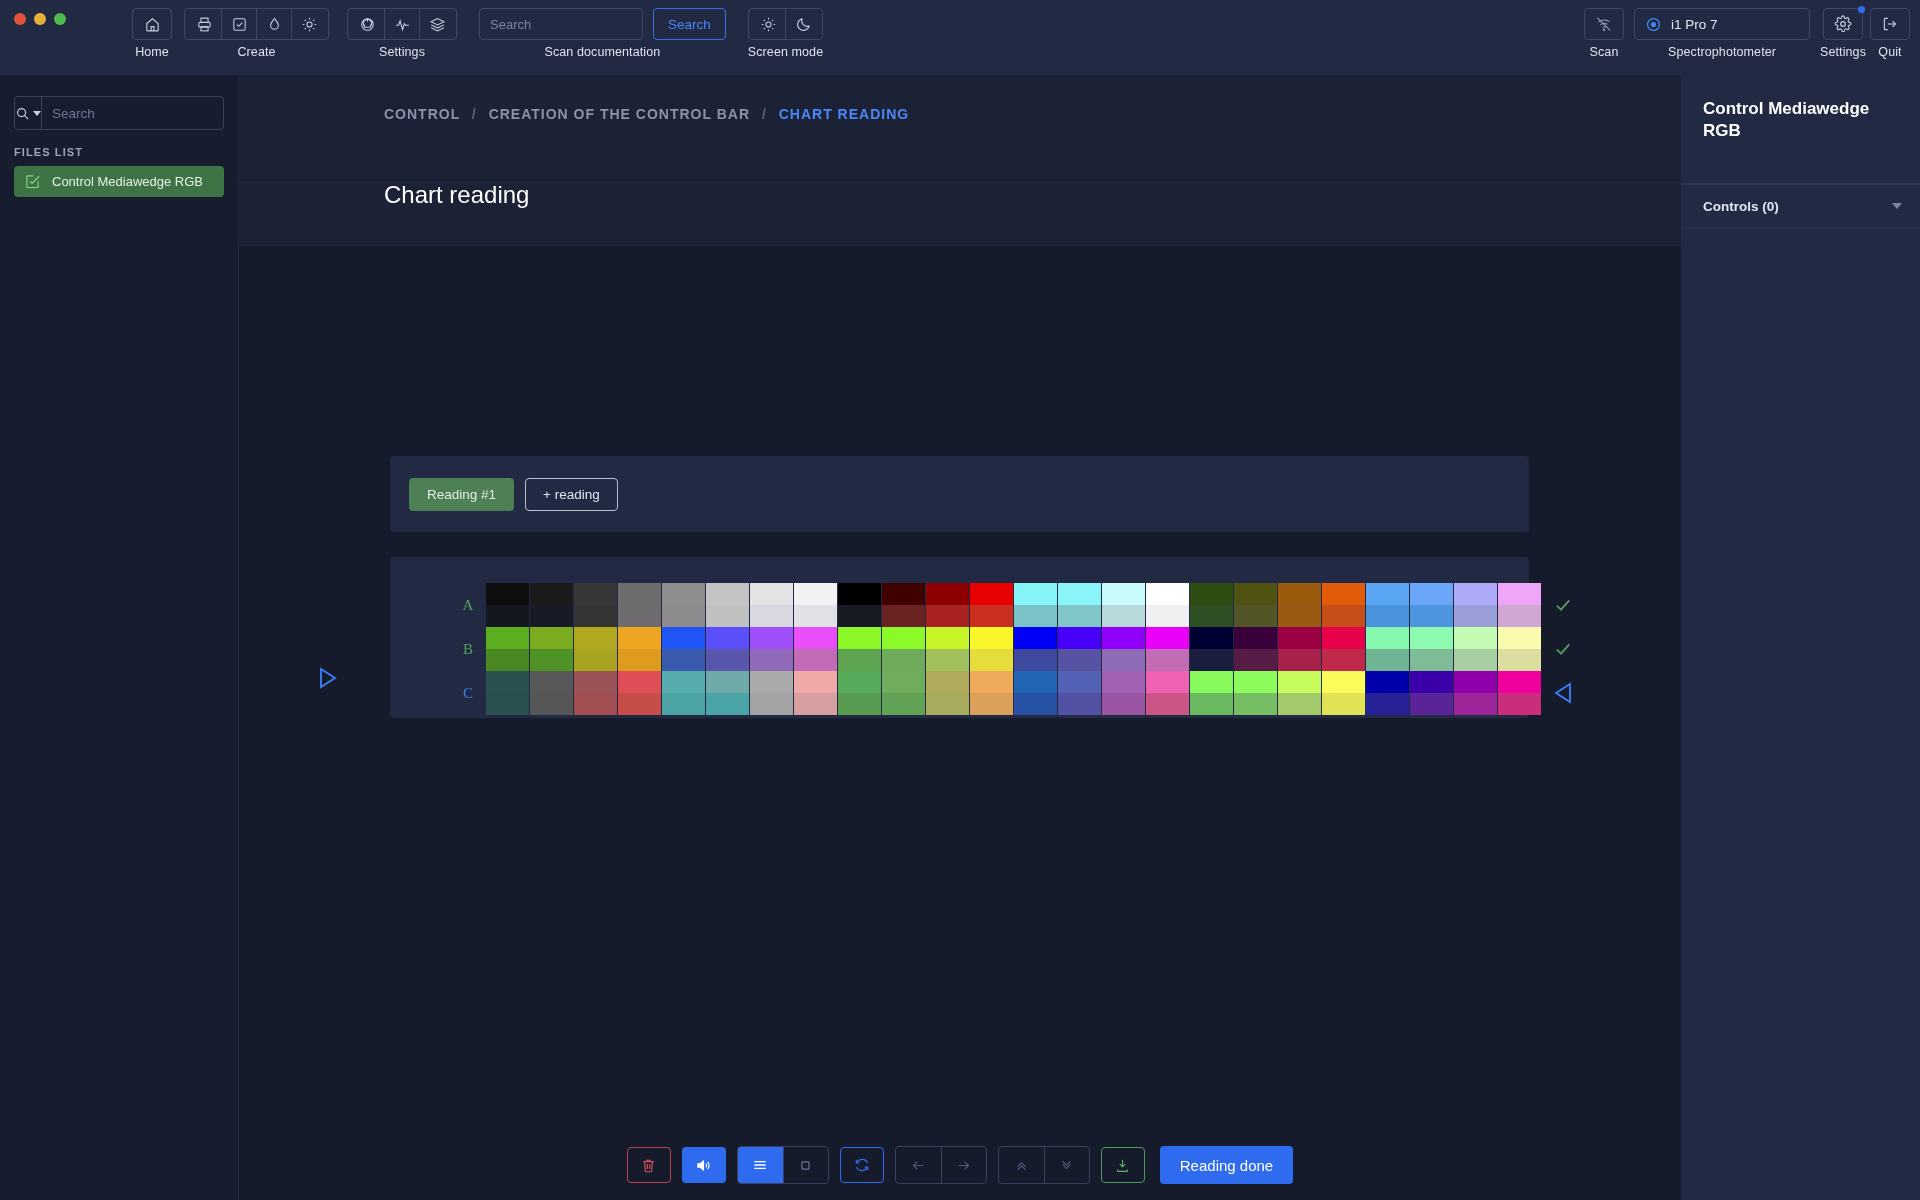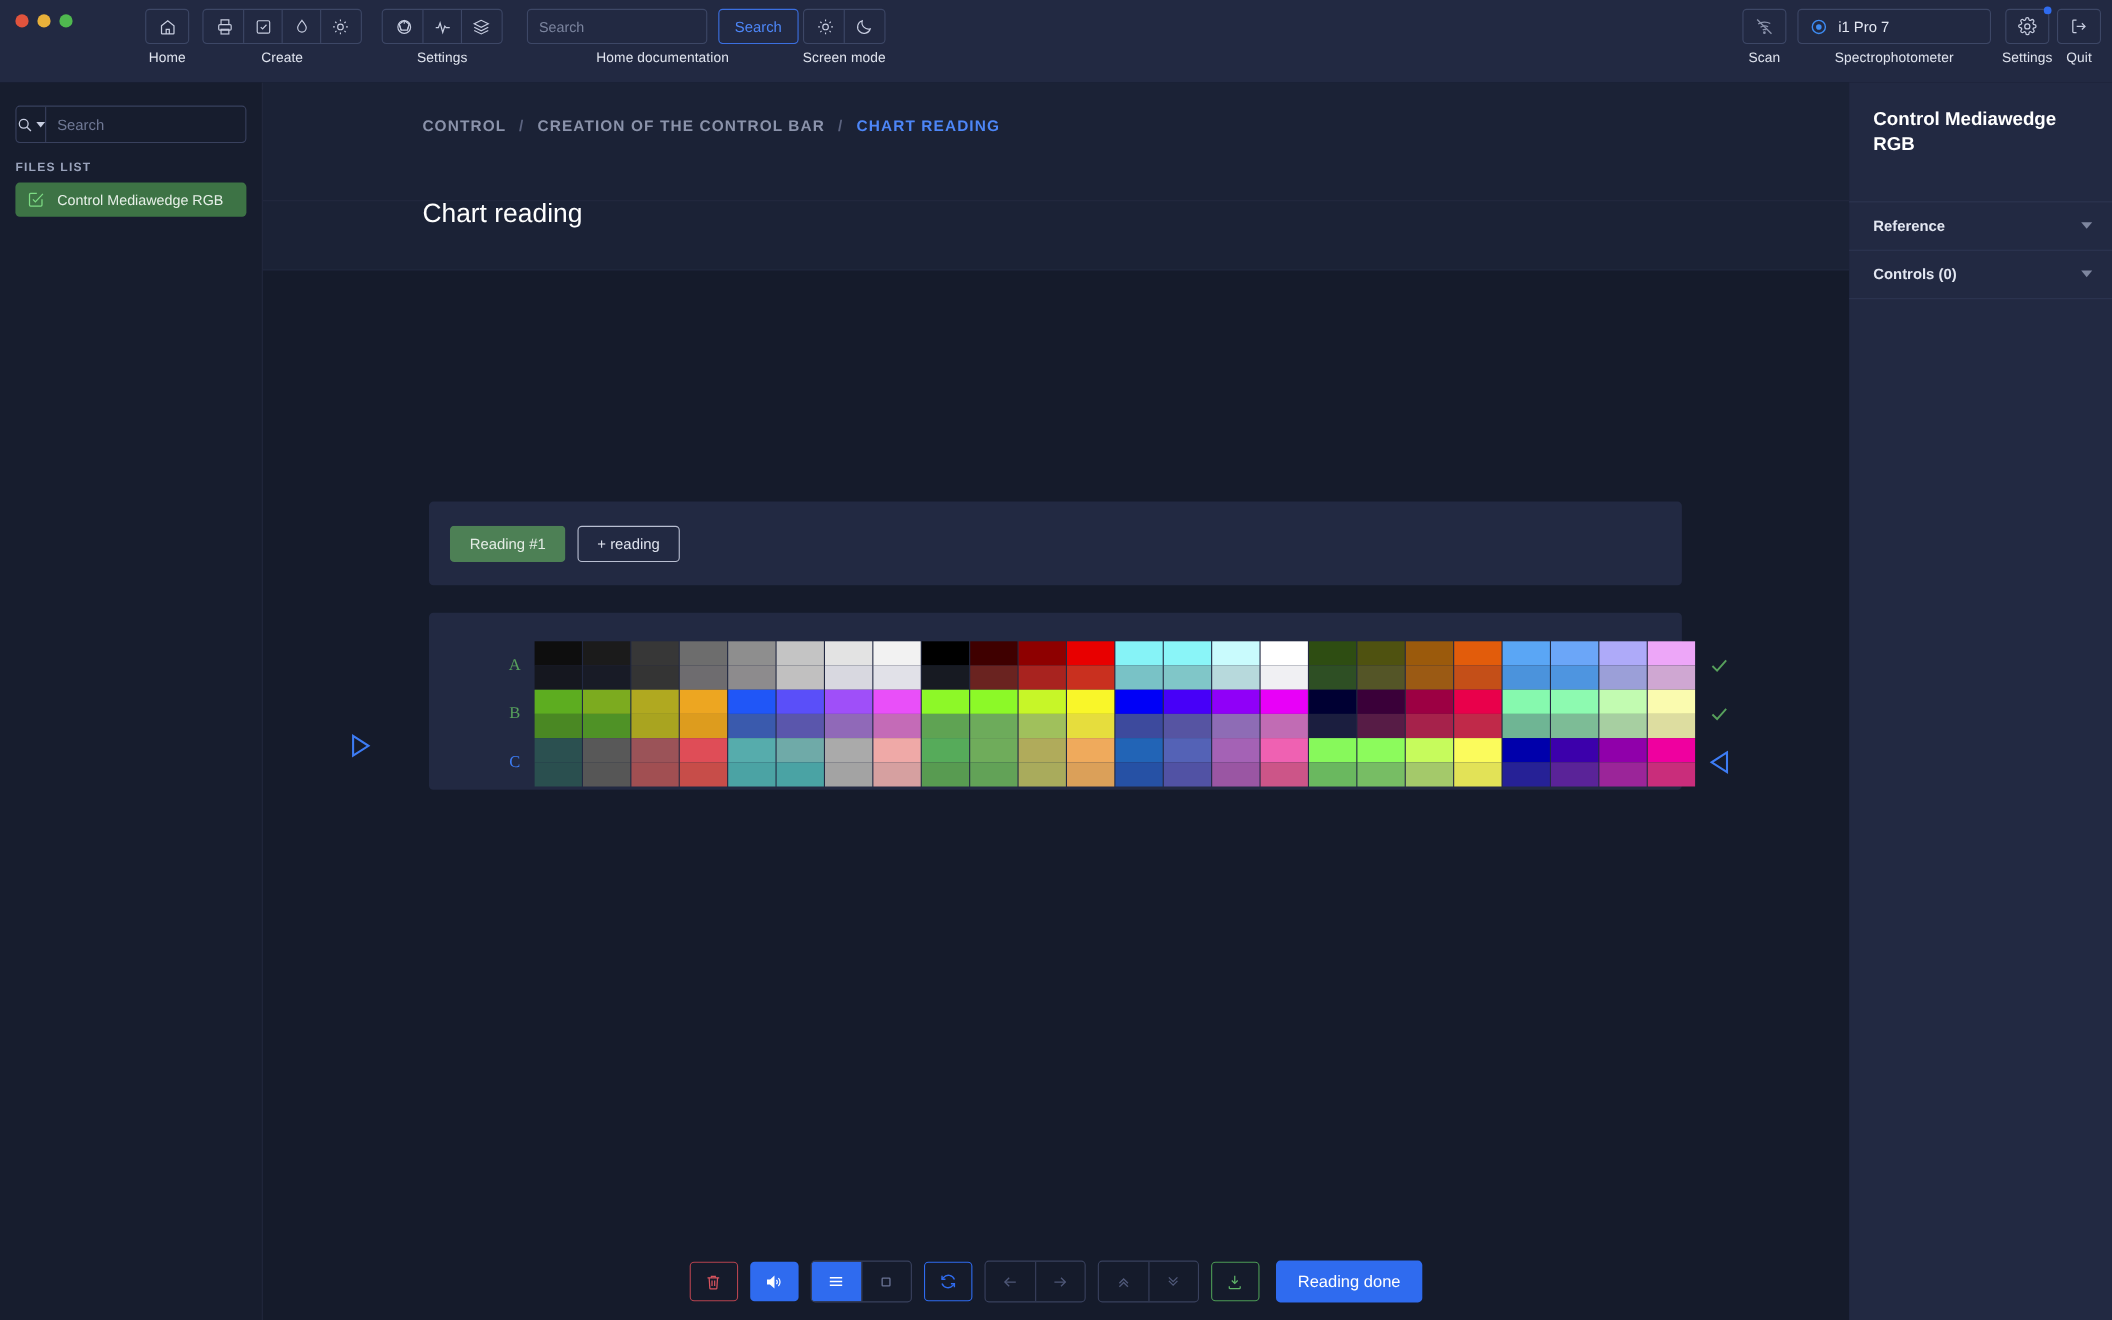--- a/index.html
+++ b/index.html
@@ -38,21 +38,21 @@
   }
   .grp-label {
     margin-top: 5px; font-size: 12.5px; color: #dfe3ee; letter-spacing: .1px;
   }
   .tb-sep { width: 1px; height: 30px; background: #3d4766; }
 
   #g-home { margin-left: 66px; }
   #g-create { margin-left: 12px; }
   #g-analyse { margin-left: 18px; }
   #g-doc { margin-left: 22px; }
-  #g-screen { margin-left: 4px; }
+  #g-screen { margin-left: 22px; }
 
   .search-wrap { display: flex; align-items: center; gap: 10px; }
   #doc-search-input {
     width: 164px; height: 32px;
     background: transparent; border: 1px solid #3d4766; border-radius: 4px;
     color: #c7cde0; font-size: 13px; padding: 0 10px;
     font-family: "Liberation Sans", sans-serif;
   }
   #doc-search-input::placeholder { color: #7b849e; }
   #doc-search-btn {
@@ -299,21 +299,21 @@
       </div>
     </div>
     <div class="grp-label">Settings</div>
   </div>
 
   <div class="grp" id="g-doc">
     <div class="search-wrap">
       <input id="doc-search-input" placeholder="Search" style="">
       <button id="doc-search-btn">Search</button>
     </div>
-    <div class="grp-label">Home documentation</div>
+    <div class="grp-label">Scan documentation</div>
   </div>
 
   <div class="grp" id="g-screen">
     <div class="grp-box">
       <div class="tbtn">
         <svg width="17" height="17" viewBox="0 0 24 24" fill="none" stroke="currentColor" stroke-width="1.5">
             <circle cx="12" cy="12" r="3.6"></circle>
             <path d="M12 2.5v2.3M12 19.2v2.3M2.5 12h2.3M19.2 12h2.3M5.3 5.3l1.6 1.6M17.1 17.1l1.6 1.6M18.7 5.3l-1.6 1.6M6.9 17.1l-1.6 1.6"></path>
           </svg>
       </div>
@@ -763,24 +763,20 @@
         </svg>
       </div>
     </div>
 
   </div>
 </div>
 
 <div id="rightpanel">
   <h2 id="rp-title">Control Mediawedge RGB</h2>
   <div class="rp-rule" style="margin-top:41px"></div>
-  <div class="rp-section">
-    <span class="lbl">Reference</span>
-    <span style="width:0;height:0;border-left:5.5px solid transparent;border-right:5.5px solid transparent;border-top:6px solid #7e869f;"></span>
-  </div>
   <div class="rp-rule"></div>
   <div class="rp-section">
     <span class="lbl">Controls (0)</span>
     <span style="width:0;height:0;border-left:5.5px solid transparent;border-right:5.5px solid transparent;border-top:6px solid #7e869f;"></span>
   </div>
   <div class="rp-rule"></div>
 </div>
 
 <div id="bottombar">
   <div class="bbtn" id="btn-delete">

